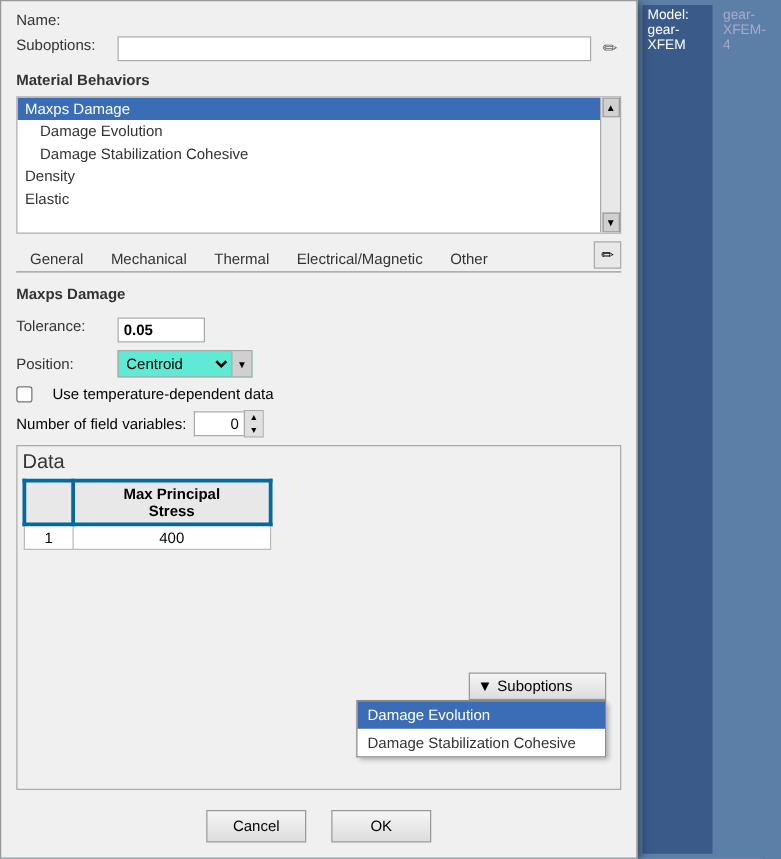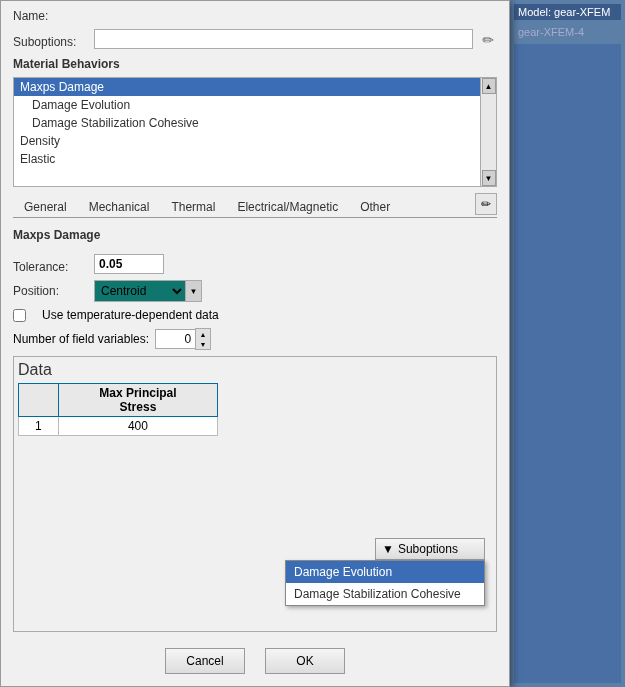--- a/index.html
+++ b/index.html
@@ -59,21 +59,21 @@
     .dialog-body {
       padding: 8px 12px;
       flex: 1;
       display: flex;
       flex-direction: column;
       gap: 6px;
     }
 
     .field-row {
       display: flex;
-      align-items: flex-end;
+      align-items: flex-start;
       gap: 6px;
     }
 
     .field-label {
       color: #333;
       min-width: 75px;
     }
 
     .field-input {
       flex: 1;
@@ -206,21 +206,21 @@
     .position-row {
       display: flex;
       align-items: center;
       gap: 6px;
     }
 
     .select-control {
       display: flex;
       height: 22px;
       border: 1px solid #aaa;
-      background: #0f766e;
+      background: #5eead4;
     }
 
     .select-control select {
       border: none;
       background: transparent;
       font-size: 12px;
       height: 100%;
       padding: 0 2px;
       outline: none;
       width: 90px;
@@ -297,21 +297,21 @@
       margin-bottom: 4px;
     }
 
     .data-table {
       border-collapse: collapse;
       width: 200px;
     }
 
     .data-table th {
       background: #e8e8e8;
-      border: 1px solid #0369a1;
+      border: 3px solid #0369a1;
       padding: 2px 8px;
       font-size: 12px;
       text-align: center;
       font-weight: bold;
     }
 
     .data-table td {
       border: 1px solid #bbb;
       padding: 2px 8px;
       font-size: 12px;
@@ -381,21 +381,21 @@
     .suboptions-item.active {
       background: #3a6db5;
       color: white;
     }
 
     
     .right-panel {
       flex: 1;
       background: #5c7fa8;
       display: flex;
-      flex-direction: column;
+      flex-direction: row;
       padding: 4px;
       gap: 4px;
     }
 
     .right-panel-header {
       background: #3a5a8a;
       color: white;
       font-size: 11px;
       padding: 2px 4px;
     }

